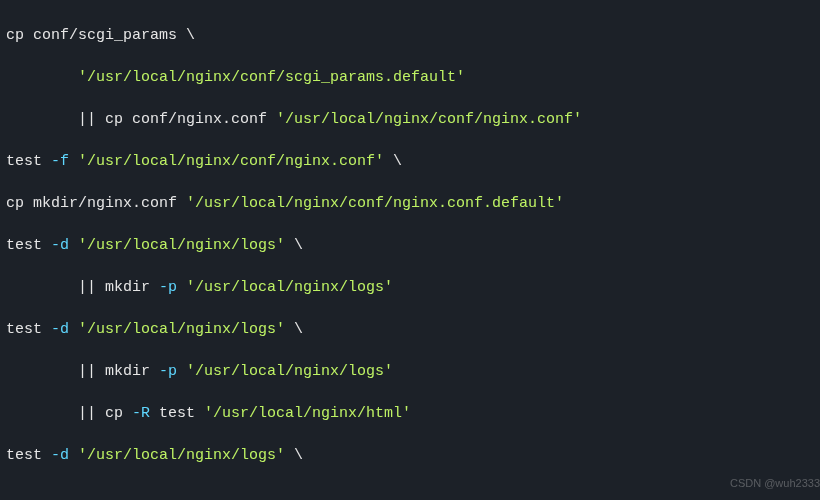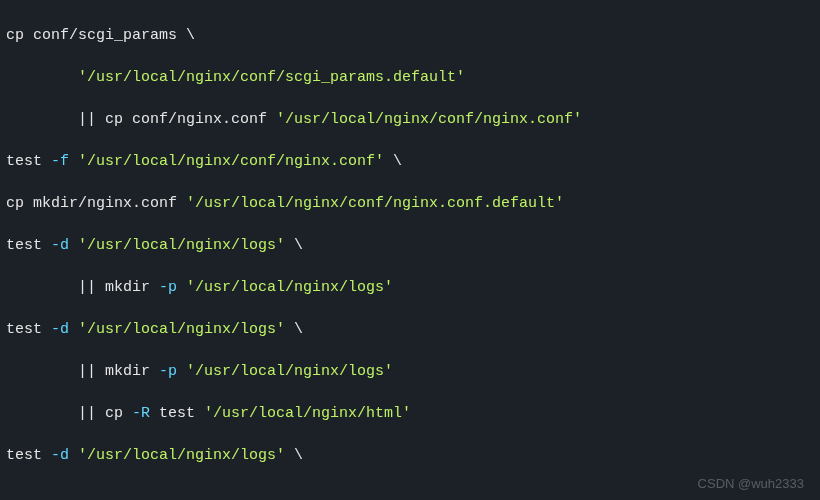--- a/index.html
+++ b/index.html
@@ -17,23 +17,23 @@
   }
   .terminal {
     padding: 4px 6px;
     white-space: pre;
   }
   .cmd { color: #e6e6e6; }
   .flag { color: #5fd7ff; } 
   .path { color: #bef264; text-align: center; }
   .watermark {
     position: absolute;
-    right: 16px;
+    right: 0;
     bottom: 6px;
-    font-size: 13px;
+    font-size: 11px;
     color: rgba(200,200,200,0.35);
     font-family: sans-serif;
   }
   span[data-bind] { white-space: pre; }
 </style>
 </head>
 <body>
 
 <div class="terminal">
 <div><span class="cmd" data-bind="l1.a">cp conf/scgi_params \</span></div>

